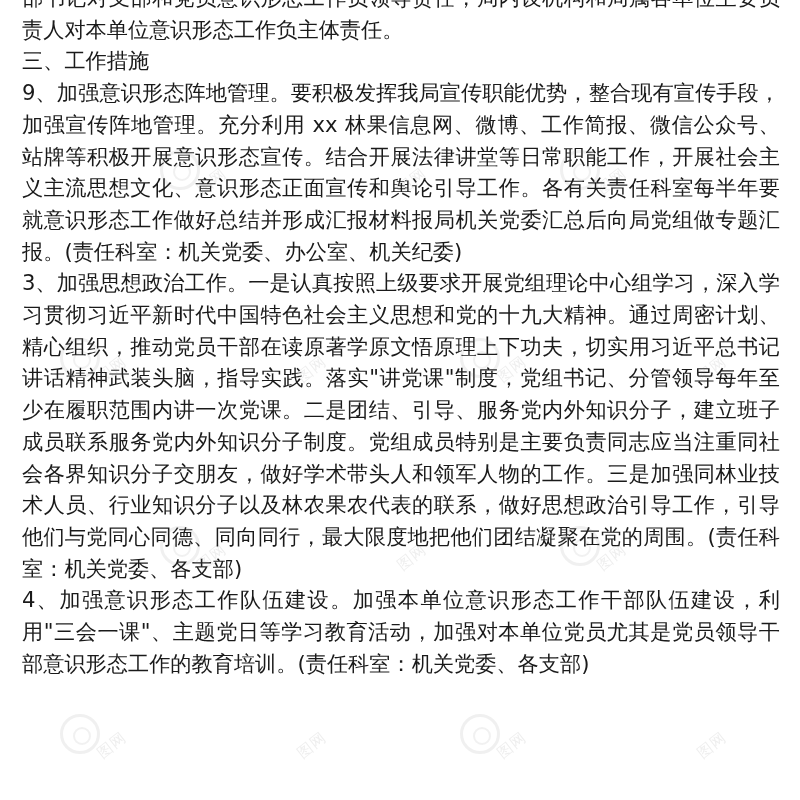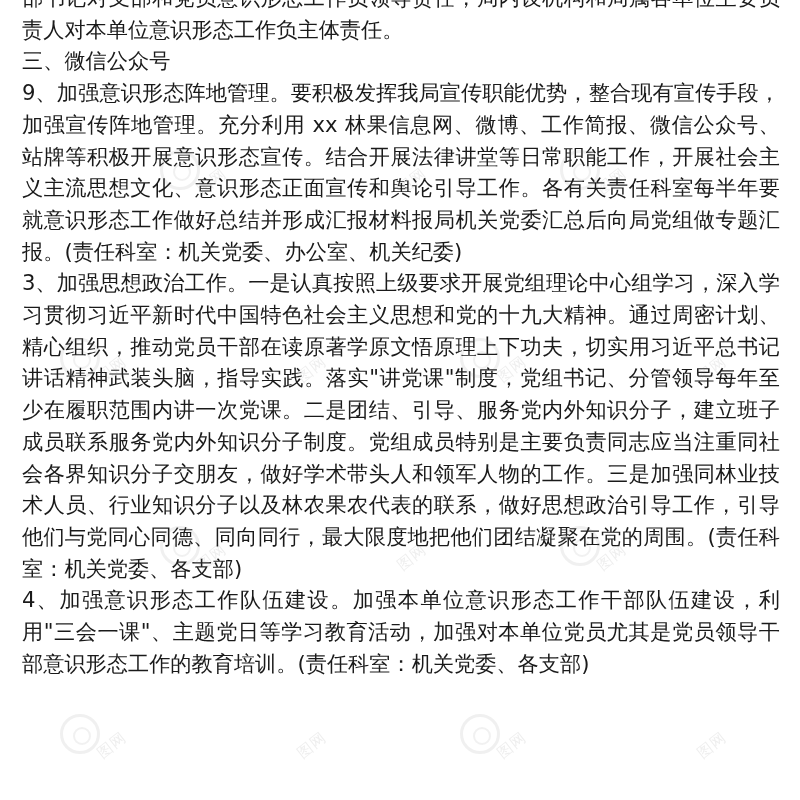--- a/index.html
+++ b/index.html
@@ -100,20 +100,20 @@
     <div class="wm-ring" style="left:60px;top:714px;"></div>
     <div class="wm" style="left:96px;top:736px;">图网</div>
     <div class="wm" style="left:296px;top:736px;">图网</div>
     <div class="wm-ring" style="left:460px;top:714px;"></div>
     <div class="wm" style="left:496px;top:736px;">图网</div>
     <div class="wm" style="left:696px;top:736px;">图网</div>
   </div>
 
   <div id="doc-body">
     <p class="para">部书记对支部和党员意识形态工作负领导责任，局内设机构和局属各单位主要负责人对本单位意识形态工作负主体责任。</p>
-    <p class="para">三、微信公众号</p>
+    <p class="para">三、工作措施</p>
     <p class="para">9、加强意识形态阵地管理。要积极发挥我局宣传职能优势，整合现有宣传手段，加强宣传阵地管理。充分利用 xx 林果信息网、微博、工作简报、微信公众号、站牌等积极开展意识形态宣传。结合开展法律讲堂等日常职能工作，开展社会主义主流思想文化、意识形态正面宣传和舆论引导工作。各有关责任科室每半年要就意识形态工作做好总结并形成汇报材料报局机关党委汇总后向局党组做专题汇报。(责任科室：机关党委、办公室、机关纪委)</p>
     <p class="para">3、加强思想政治工作。一是认真按照上级要求开展党组理论中心组学习，深入学习贯彻习近平新时代中国特色社会主义思想和党的十九大精神。通过周密计划、精心组织，推动党员干部在读原著学原文悟原理上下功夫，切实用习近平总书记讲话精神武装头脑，指导实践。落实"讲党课"制度，党组书记、分管领导每年至少在履职范围内讲一次党课。二是团结、引导、服务党内外知识分子，建立班子成员联系服务党内外知识分子制度。党组成员特别是主要负责同志应当注重同社会各界知识分子交朋友，做好学术带头人和领军人物的工作。三是加强同林业技术人员、行业知识分子以及林农果农代表的联系，做好思想政治引导工作，引导他们与党同心同德、同向同行，最大限度地把他们团结凝聚在党的周围。(责任科室：机关党委、各支部)</p>
     <p class="para">4、加强意识形态工作队伍建设。加强本单位意识形态工作干部队伍建设，利用"三会一课"、主题党日等学习教育活动，加强对本单位党员尤其是党员领导干部意识形态工作的教育培训。(责任科室：机关党委、各支部)</p>
 
   </div>
 
 </div>
 
 </body></html>

